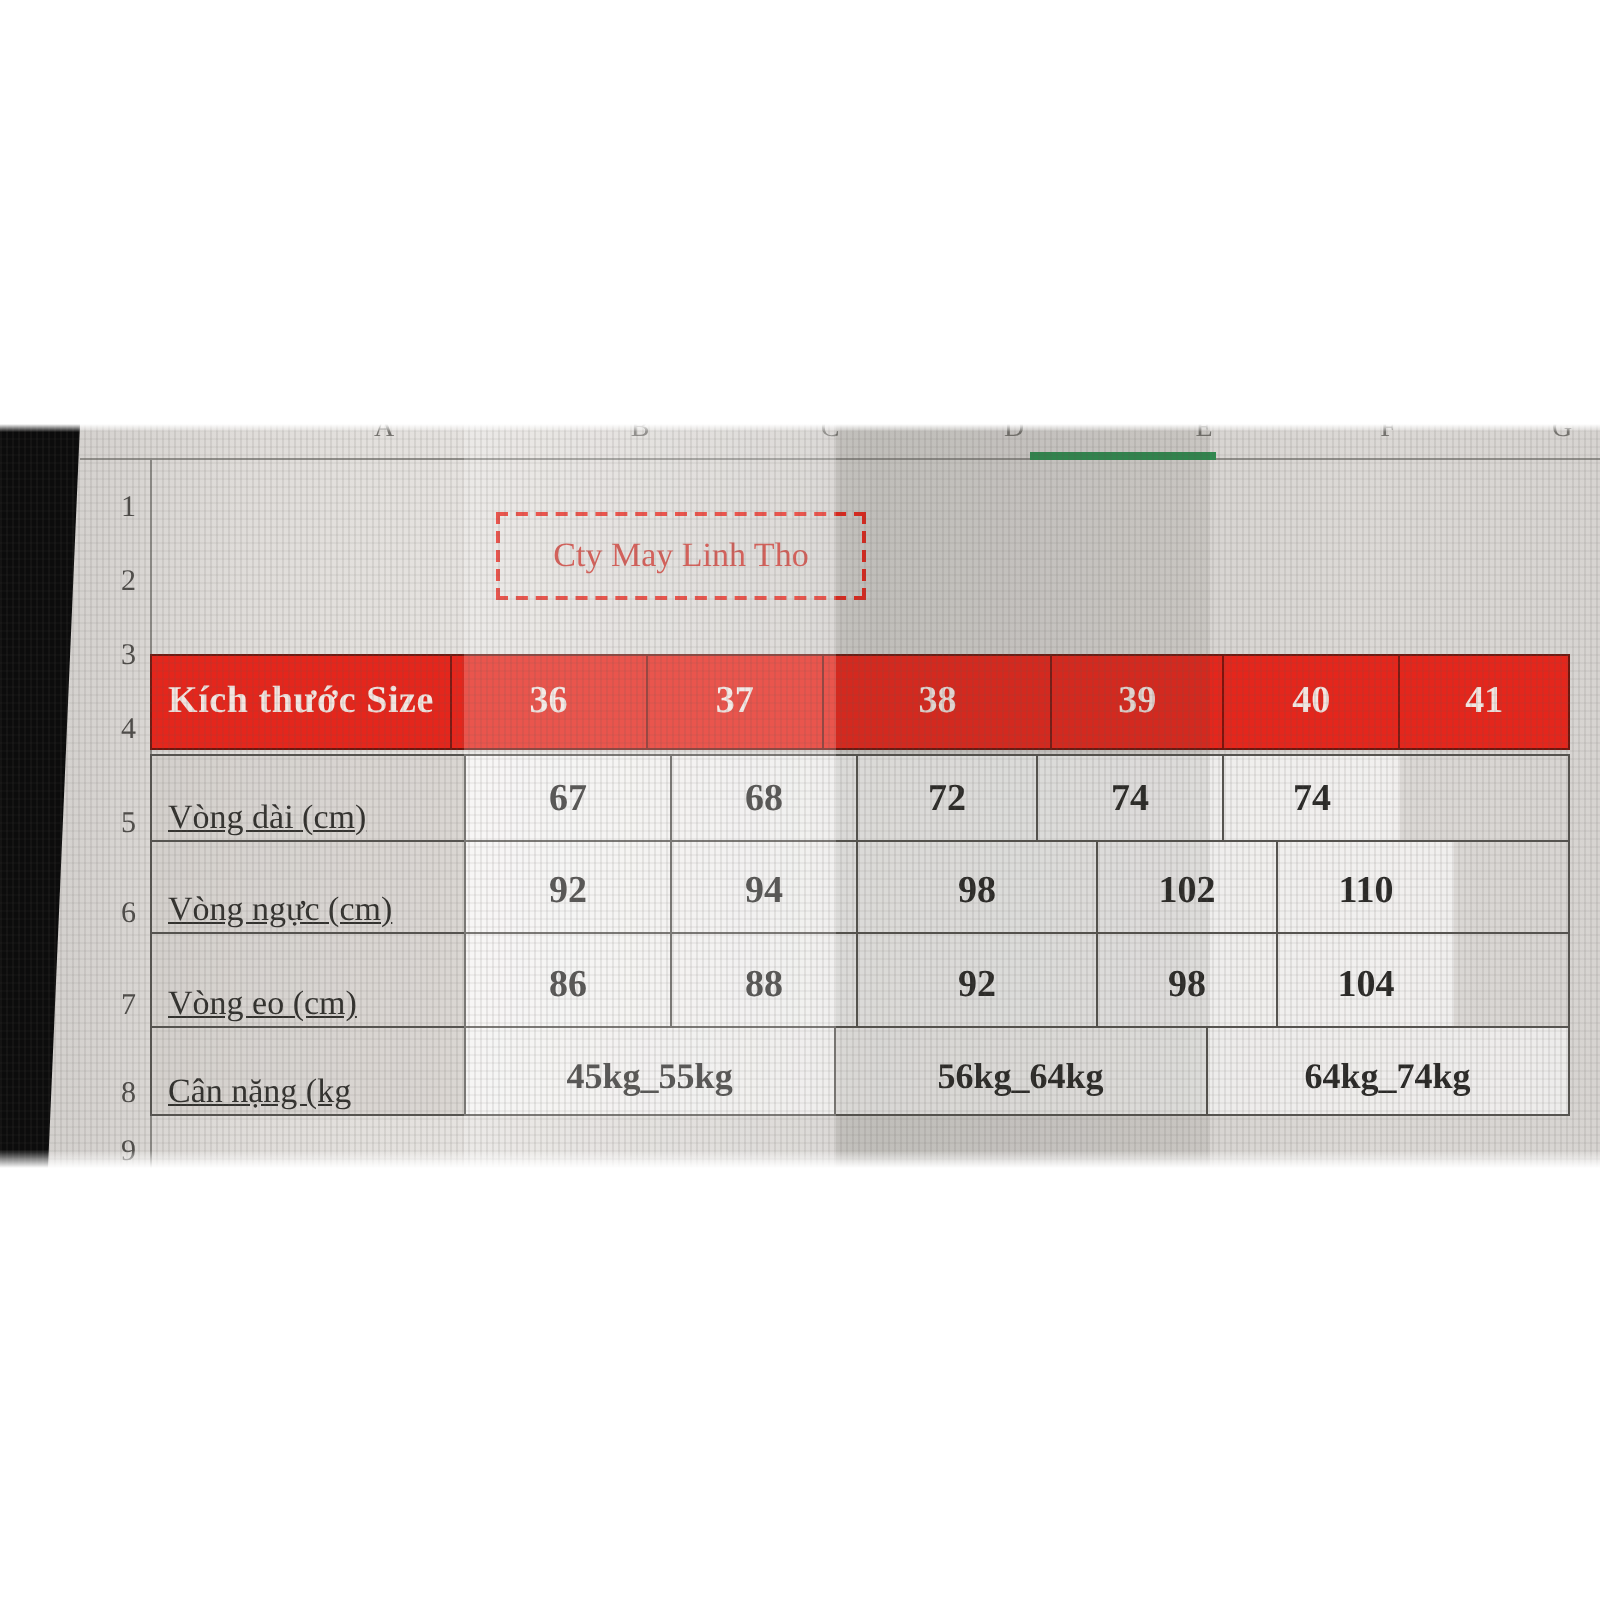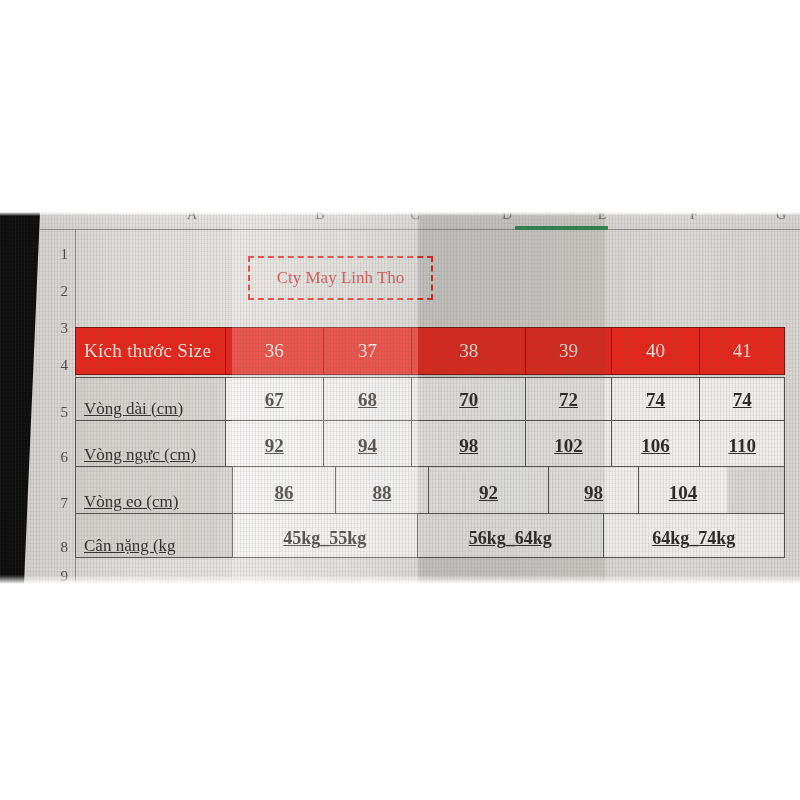--- a/index.html
+++ b/index.html
@@ -32,30 +32,30 @@
     background:var(--red); color:#f6e9e5; font-size:16px; font-weight:600; letter-spacing:.5px;
     line-height:50px; padding-left:10px; z-index:2; }
   .cell-company { position:absolute; left:248px; top:44px; width:185px; height:44px;
     border:2px dashed var(--red); color:#c8352d; font-size:17px;
     display:flex; align-items:center; justify-content:center; z-index:2; }
 
   
   .size-header { position:absolute; left:75px; top:115px; width:710px; height:48px;
     display:flex; background:var(--red); border:1px solid #6e170f; z-index:2; }
   .size-header .hcell { border-right:1px solid rgba(40,5,2,.55); display:flex; align-items:center;
-    justify-content:center; color:#f3e5e0; font-weight:400; font-size:19px; }
+    justify-content:center; color:#f3e5e0; font-weight:700; font-size:19px; }
   .size-header .hcell:last-child { border-right:none; }
   .size-header .hlabel { justify-content:flex-start; padding-left:8px; letter-spacing:.3px; }
 
   
   .grid { position:absolute; left:75px; top:165px; width:710px; height:181px;
     display:flex; flex-direction:column; border:1px solid #55534f; z-index:2; }
   .grow { display:flex; border-bottom:1px solid #55534f; }
   .grow:last-child { border-bottom:none; }
-  .gcell { border-right:1px solid #55534f; display:flex;text-decoration:underline; }
+  .gcell { border-right:1px solid #55534f; display:flex; }
   .gcell:last-child { border-right:none; }
   .lab { background:rgba(203,199,195,.45); align-items:flex-end; padding:0 0 1px 8px;
     font-size:17px; color:#33322f; text-decoration:underline; white-space:nowrap; overflow:hidden; }
   .val { background:rgba(255,255,255,.6); align-items:flex-end; justify-content:center;
     padding-bottom:9px; font-weight:700; font-size:19px; color:#2b2a28; }
   .wval { background:rgba(255,255,255,.55); align-items:flex-end; justify-content:center;
     padding-bottom:8px; font-weight:700; font-size:18px; color:#2b2a28; }
 
   
   .w-a{width:157px} .w-b{width:103px} .w-c{width:93px} .w-d{width:120px}
@@ -118,32 +118,30 @@
       <div class="hcell w-e">39</div>
       <div class="hcell w-f">40</div>
       <div class="hcell w-g">41</div>
     </div>
 
     <div class="grid">
       <div class="grow r5">
         <div class="gcell lab w-a">Vòng dài (cm)</div>
         <div class="gcell val w-b">67</div>
         <div class="gcell val w-c">68</div>
-        <div class="gcell val w-d">70</div>
         <div class="gcell val w-e">72</div>
         <div class="gcell val w-f">74</div>
         <div class="gcell val w-g">74</div>
       </div>
       <div class="grow r6">
         <div class="gcell lab w-a">Vòng ngực (cm)</div>
         <div class="gcell val w-b">92</div>
         <div class="gcell val w-c">94</div>
         <div class="gcell val w-d">98</div>
         <div class="gcell val w-e">102</div>
-        <div class="gcell val w-f">106</div>
         <div class="gcell val w-g">110</div>
       </div>
       <div class="grow r7">
         <div class="gcell lab w-a">Vòng eo (cm)</div>
         <div class="gcell val w-b">86</div>
         <div class="gcell val w-c">88</div>
         <div class="gcell val w-d">92</div>
         <div class="gcell val w-e">98</div>
         <div class="gcell val w-g">104</div>
       </div>

